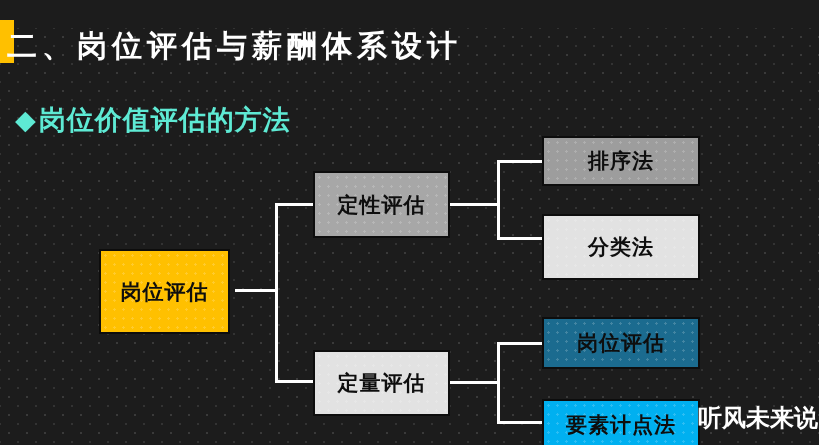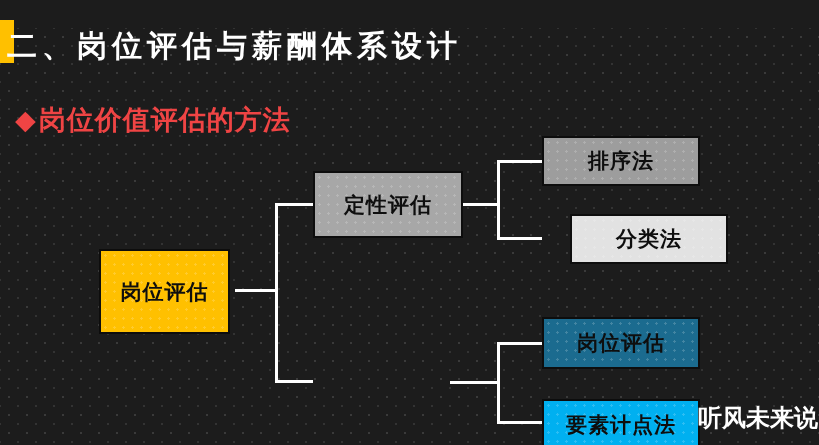--- a/index.html
+++ b/index.html
@@ -25,39 +25,39 @@
     position:absolute; left:0; top:20px; width:14px; height:43px;
     z-index:2;
   }
   .slide-title {
     position:absolute; left:7px; top:26px;
     font-size:30px; font-weight:bold; color:#ffffff;
     letter-spacing:5px; white-space:nowrap; z-index:2;
   }
   .slide-subtitle {
     position:absolute; left:15px; top:102px;
-    font-size:27px; font-weight:bold; color:#ef4444;
+    font-size:27px; font-weight:bold; color:#5eead4;
     letter-spacing:1px; white-space:nowrap; z-index:2;
   }
   .slide-subtitle .bullet { margin-right:2px; }
   .node {
     position:absolute;
     display:flex; align-items:center; justify-content:center;
     font-weight:bold; color:#0e0e0e; font-size:21px;
     border:2px solid #0d0d0d;
     letter-spacing:1px;
     z-index:2;
     background-image:radial-gradient(rgba(255,255,255,0.18) 1px, transparent 1.3px);
     background-size:9px 9px;
   }
   .node-root   { left:99px;  top:249px; width:131px; height:85px; }
-  .node-qual   { left:313px; top:171px; width:150px; height:67px; }
+  .node-qual   { left:313px; top:171px; width:137px; height:67px; }
   .node-quant  { left:313px; top:350px; width:137px; height:66px; }
   .node-paixu  { left:542px; top:136px; width:158px; height:50px; }
-  .node-fenlei { left:542px; top:214px; width:158px; height:50px;margin-left:28px; }
+  .node-fenlei { left:542px; top:214px; width:158px; height:66px; }
   .node-bijiao { left:542px; top:317px; width:158px; height:52px; }
   .node-jidian { left:542px; top:399px; width:158px; height:52px; }
   .line { position:absolute; background:#ffffff; z-index:1; }
   .l-root-out  { left:235px; top:289px; width:40px; height:3px; }
   .l-trunk     { left:275px; top:203px; width:3px;  height:180px; }
   .l-to-qual   { left:278px; top:203px; width:35px; height:3px; }
   .l-to-quant  { left:278px; top:380px; width:35px; height:3px; }
   .l-qual-out  { left:450px; top:203px; width:47px; height:3px; }
   .l-br1       { left:497px; top:160px; width:3px;  height:80px; }
   .l-to-paixu  { left:500px; top:160px; width:42px; height:3px; }
@@ -96,20 +96,21 @@
   <div class="line l-to-fenlei"></div>
   <div class="line l-quant-out"></div>
   <div class="line l-br2"></div>
   <div class="line l-to-bijiao"></div>
   <div class="line l-to-jidian"></div>
 
   <div class="node node-root" style="background-color: rgb(255, 192, 0);">岗位评估</div>
 
   <div class="node node-qual" style="background-color: rgb(167, 167, 167);">定性评估</div>
 
+  <div class="node node-quant" style="background-color: rgb(226, 226, 226);">定量评估</div>
 
   <div class="node node-paixu" style="background-color: rgb(157, 157, 157);">排序法</div>
 
   <div class="node node-fenlei" style="background-color: rgb(226, 226, 226);">分类法</div>
 
   <div class="node node-bijiao" style="background-color: rgb(27, 107, 143);">岗位评估</div>
 
   <div class="node node-jidian" style="background-color: rgb(0, 176, 240);">要素计点法</div>
 
   <div class="watermark">听风未来说</div>

